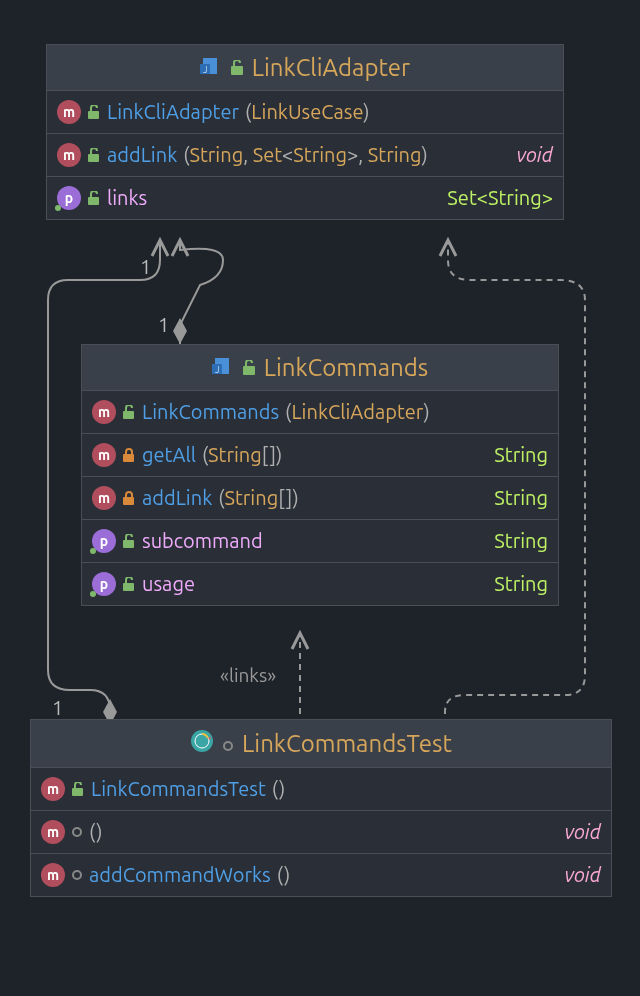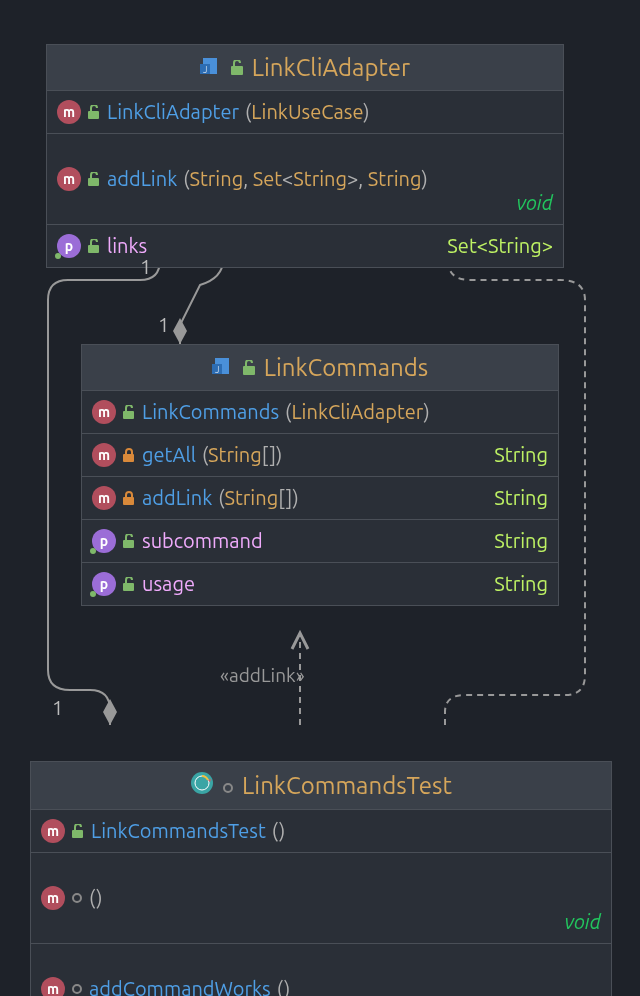--- a/index.html
+++ b/index.html
@@ -62,21 +62,21 @@
     bottom: -1px; left: -2px;
   }
   .unlock-icon, .lock-icon, .hollow-icon {
     flex-shrink: 0;
     display: inline-flex;
   }
   .name-method { color: #4f9fe6; }
   .name-prop { color: #f0abfc; }
   .name-type { color: #d6a65b; }
   .ret { margin-left: auto; color: #bef264; }
-  .ret-void { color: #22c55e; font-style: italic; margin-top: 48px; }
+  .ret-void { color: #f9a8d4; font-style: italic; }
   .punct { color: #b0b0b0; }
   .title-text { color: #d6a65b; font-weight: 400; }
   .cardinality {
     position: absolute;
     color: #bbb;
     font-size: 20px;
   }
   .create-label {
     position: absolute;
     color: #999;
@@ -239,21 +239,21 @@
             <rect x="1" y="6" width="11" height="8" rx="1" fill="#7fb86a"></rect>
           </svg>
         </span> 
         <span class="name-prop">usage</span>
         <span></span>
         <span class="ret ">String</span>
       </div>
     </div>
 </div>
 
-<div class="class-box" style="left:30px;top:761px;width:580px;">
+<div class="class-box" style="left:30px;top:719px;width:580px;">
   <div class="class-title">
     <span>
       <svg width="24" height="24">
           <circle cx="12" cy="12" r="11" fill="#3aa5a5"></circle>
           <circle cx="12" cy="12" r="7" fill="none" stroke="#fff" stroke-width="1"></circle>
           <path d="M12 5 a7 7 0 0 1 6 4" fill="none" stroke="#f0c040" stroke-width="2"></path>
           <path d="M18 9 l3 -1 -1 3 z" fill="#d9565f"></path>
         </svg>
     </span>
     <span>
@@ -295,13 +295,13 @@
         <span class="name-method">addCommandWorks</span>
         <span><span class="punct">(</span><span class="punct">)</span></span>
         <span class="ret ret-void">void</span>
       </div>
     </div>
 </div>
 
 <div class="cardinality" style="left:140px;top:255px;">1</div>
 <div class="cardinality" style="left:158px;top:313px;">1</div>
 <div class="cardinality" style="left:52px;top:696px;">1</div>
-<div class="create-label" style="left:220px;top:664px;">«addLink»</div>
+<div class="create-label" style="left:220px;top:664px;">«links»</div>
 
 </body></html>

